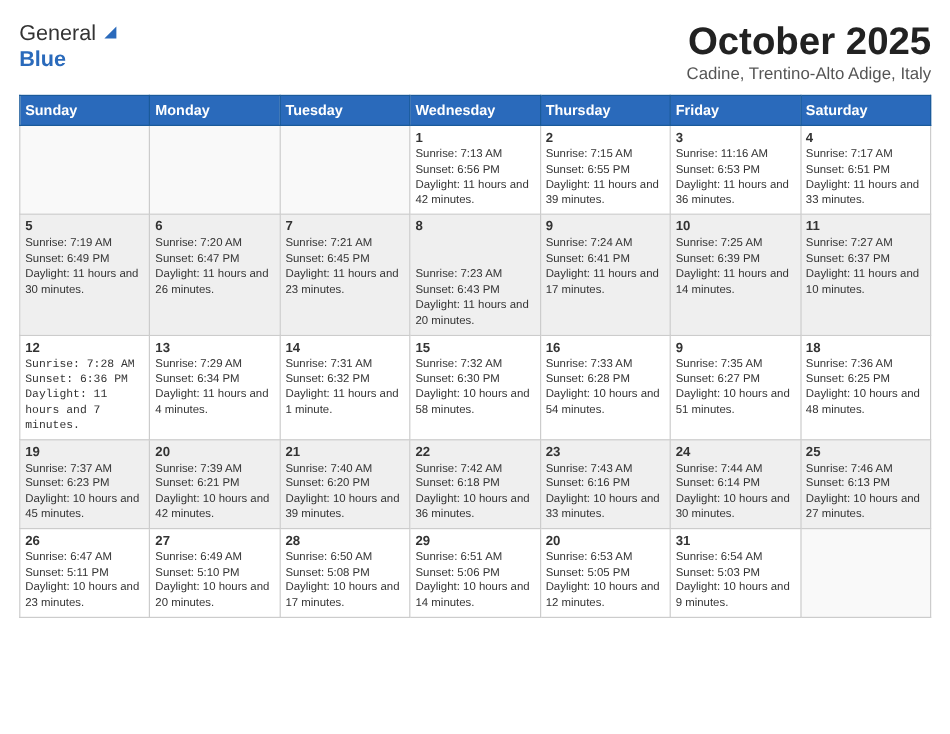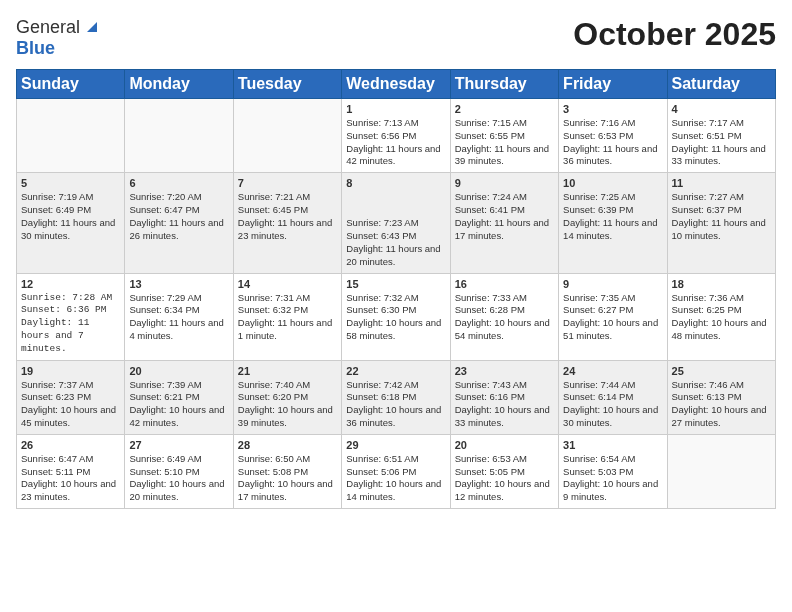--- a/index.html
+++ b/index.html
@@ -38,21 +38,21 @@
       color: #555;
     }
     .calendar {
       width: 100%;
       border-collapse: collapse;
       border: 1px solid #ccc;
     }
     .calendar th {
       background-color: #2a6abb;
       color: #fff;
-      font-size: 16px;
+      font-size: 12px;
       font-weight: bold;
       padding: 5px 4px;
       text-align: left;
       border: 1px solid #1a5a9a;
     }
     .calendar td {
       vertical-align: top;
       border: 1px solid #ccc;
       padding: 4px 4px 4px 4px;
       width: 108px;
@@ -96,20 +96,21 @@
             <polygon points="4,14 14,4 14,14" fill="#2a6abb"></polygon>
           </svg>
       </span>
     </div>
     <div>
       <span style="font-size:18px;font-weight:bold;color:#2a6abb;">Blue</span>
     </div>
   </div>
   <div class="title-area">
     <div class="month-title">October 2025</div>
+    <div class="subtitle">Cadine, Trentino-Alto Adige, Italy</div>
   </div>
 </div>
 
 <table class="calendar">
   <thead>
     <tr>
     <th>Sunday</th>
         <th>Monday</th>
         <th>Tuesday</th>
         <th>Wednesday</th>
@@ -130,21 +131,21 @@
 Daylight: 11 hours and 42 minutes.</div>
         </td>
         <td>
           <div class="day-number">2</div>
           <div class="day-info" style="white-space: pre-line;">Sunrise: 7:15 AM
 Sunset: 6:55 PM
 Daylight: 11 hours and 39 minutes.</div>
         </td>
         <td>
           <div class="day-number">3</div>
-          <div class="day-info" style="white-space: pre-line;">Sunrise: 7:16 AM
+          <div class="day-info" style="white-space: pre-line;">Sunrise: 11:16 AM
 Sunset: 6:53 PM
 Daylight: 11 hours and 36 minutes.</div>
         </td>
         <td>
           <div class="day-number">4</div>
           <div class="day-info" style="white-space: pre-line;">Sunrise: 7:17 AM
 Sunset: 6:51 PM
 Daylight: 11 hours and 33 minutes.</div>
         </td>
       </tr>

